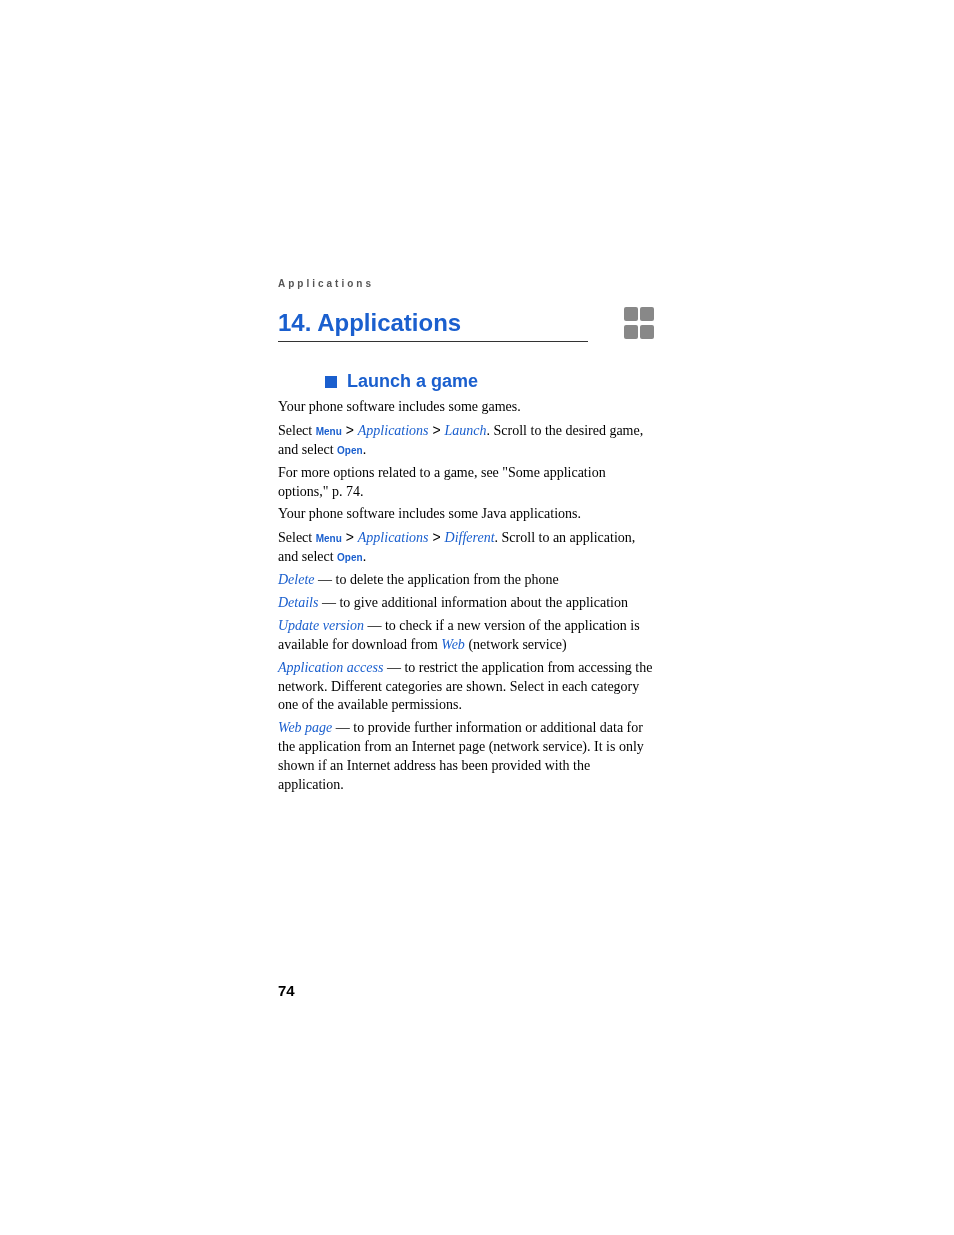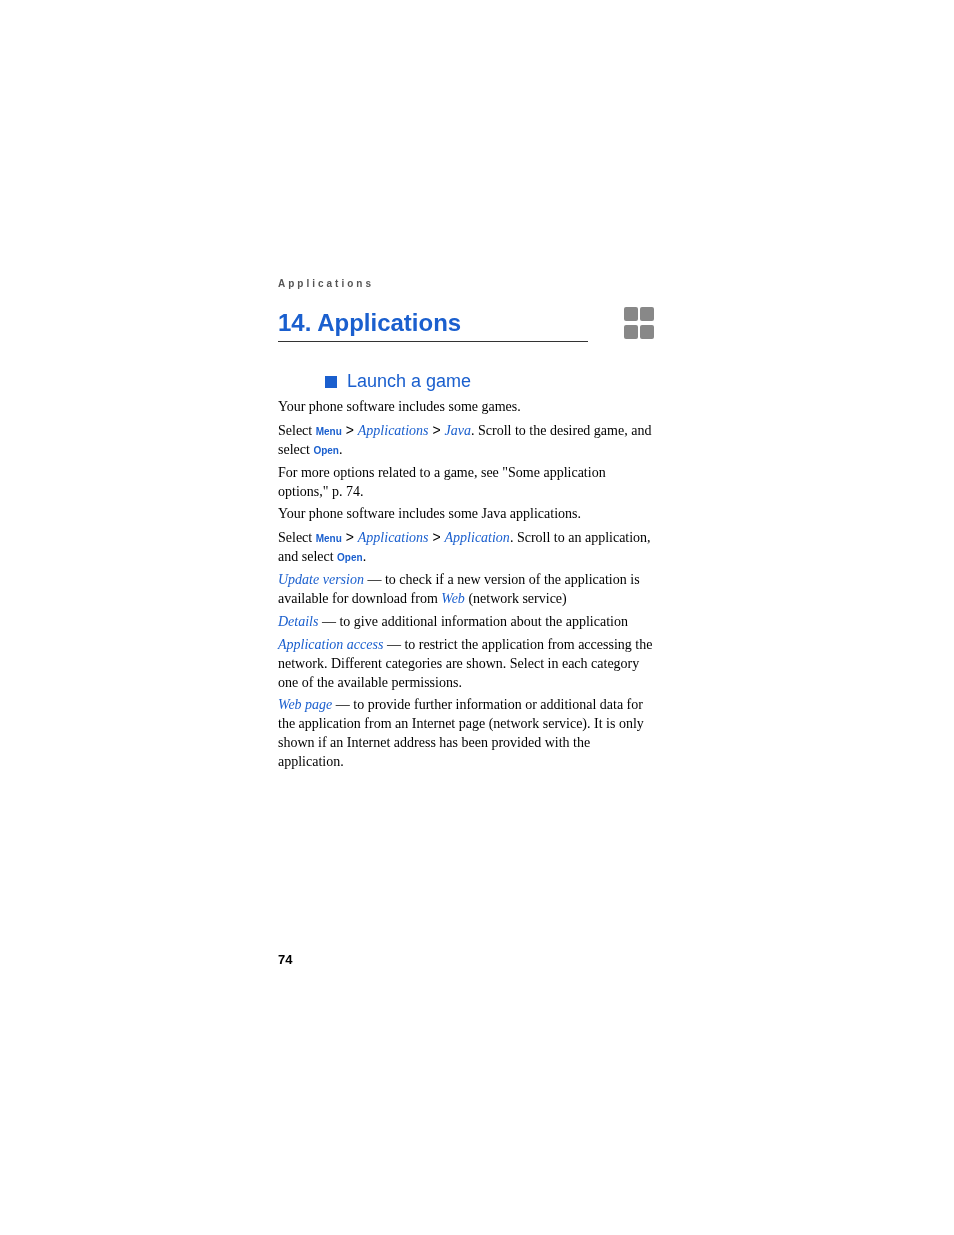--- a/index.html
+++ b/index.html
@@ -51,21 +51,21 @@
   }
   .chapter-icon .sq {
     width: 14px;
     height: 14px;
     background: #888;
     border-radius: 2px;
   }
   .section-heading {
     font-family: Arial, Helvetica, sans-serif;
     font-size: 18px;
-    font-weight: normal;
+    font-weight: bold;
     color: #1a5fce;
     margin: 18px 0 6px 0;
     display: flex;
     align-items: center;
     padding-left: 47px;
   }
   .bullet {
     display: inline-block;
     width: 12px;
     height: 12px;
@@ -88,24 +88,24 @@
     color: #1a5fce;
     font-style: italic;
   }
   .gt {
     color: #000;
     font-family: Arial, Helvetica, sans-serif;
   }
   .page-num {
     position: absolute;
     left: 278px;
-    top: 952px;
+    top: 982px;
     font-family: Arial, Helvetica, sans-serif;
     font-weight: bold;
-    font-size: 13px;
+    font-size: 15px;
     color: #000;
   }
 </style>
 </head>
 <body>
 
 <div class="page">
 
   <div class="running-head">Applications</div>
 
@@ -118,34 +118,37 @@
         <div class="sq"></div>
     </div>
   </div>
 
   <div class="section-heading">
     <span class="bullet"></span>
     <span>Launch a game</span>
   </div>
   <div class="body-text">Your phone software includes some games.</div>
   <div class="body-text">
-    <span>Select </span><span class="bold-link">Menu</span><span class="gt"> &gt; </span><span class="italic-link">Applications</span><span class="gt"> &gt; </span><span class="italic-link">Java</span><span>. Scroll to the desired game, and select </span><span class="bold-link">Open</span><span>.</span>
+    <span>Select </span><span class="bold-link">Menu</span><span class="gt"> &gt; </span><span class="italic-link">Applications</span><span class="gt"> &gt; </span><span class="italic-link">Launch</span><span>. Scroll to the desired game, and select </span><span class="bold-link">Open</span><span>.</span>
   </div>
   <div class="body-text">For more options related to a game, see "Some application options," p. 74.</div>
 
   <div class="body-text">Your phone software includes some Java applications.</div>
   <div class="body-text">
-    <span>Select </span><span class="bold-link">Menu</span><span class="gt"> &gt; </span><span class="italic-link">Applications</span><span class="gt"> &gt; </span><span class="italic-link">Application</span><span>. Scroll to an application, and select </span><span class="bold-link">Open</span><span>.</span>
+    <span>Select </span><span class="bold-link">Menu</span><span class="gt"> &gt; </span><span class="italic-link">Applications</span><span class="gt"> &gt; </span><span class="italic-link">Different</span><span>. Scroll to an application, and select </span><span class="bold-link">Open</span><span>.</span>
   </div>
 
   <div class="body-text">
-    <span class="italic-link">Update version</span><span> — to check if a new version of the application is available for download from </span><span class="italic-link">Web</span><span> (network service)</span>
+    <span class="italic-link">Delete</span><span> — to delete the application from the phone</span>
   </div>
   <div class="body-text">
     <span class="italic-link">Details</span><span> — to give additional information about the application</span>
+  </div>
+  <div class="body-text">
+    <span class="italic-link">Update version</span><span> — to check if a new version of the application is available for download from </span><span class="italic-link">Web</span><span> (network service)</span>
   </div>
   <div class="body-text">
     <span class="italic-link">Application access</span><span> — to restrict the application from accessing the network. Different categories are shown. Select in each category one of the available permissions.</span>
   </div>
   <div class="body-text">
     <span class="italic-link">Web page</span><span> — to provide further information or additional data for the application from an Internet page (network service). It is only shown if an Internet address has been provided with the application.</span>
   </div>
 
 </div>
 

